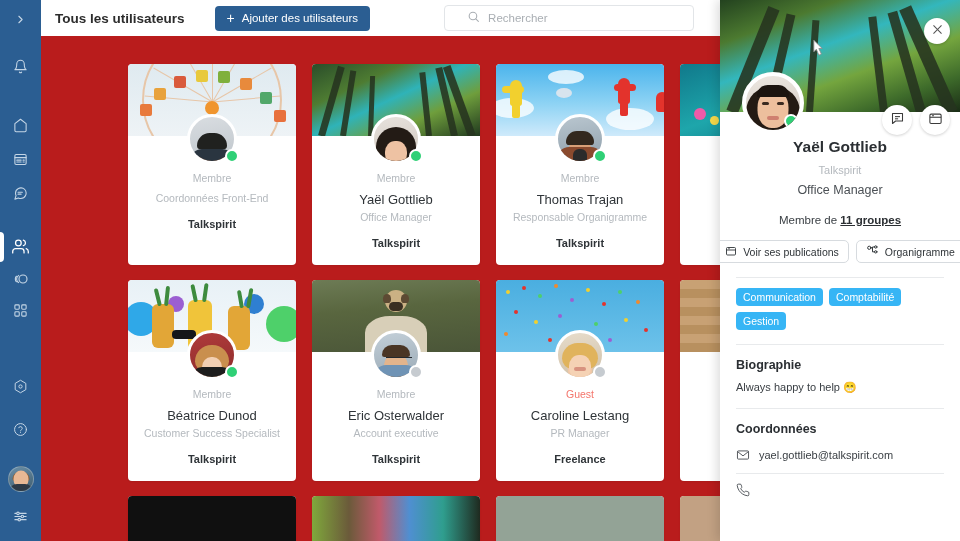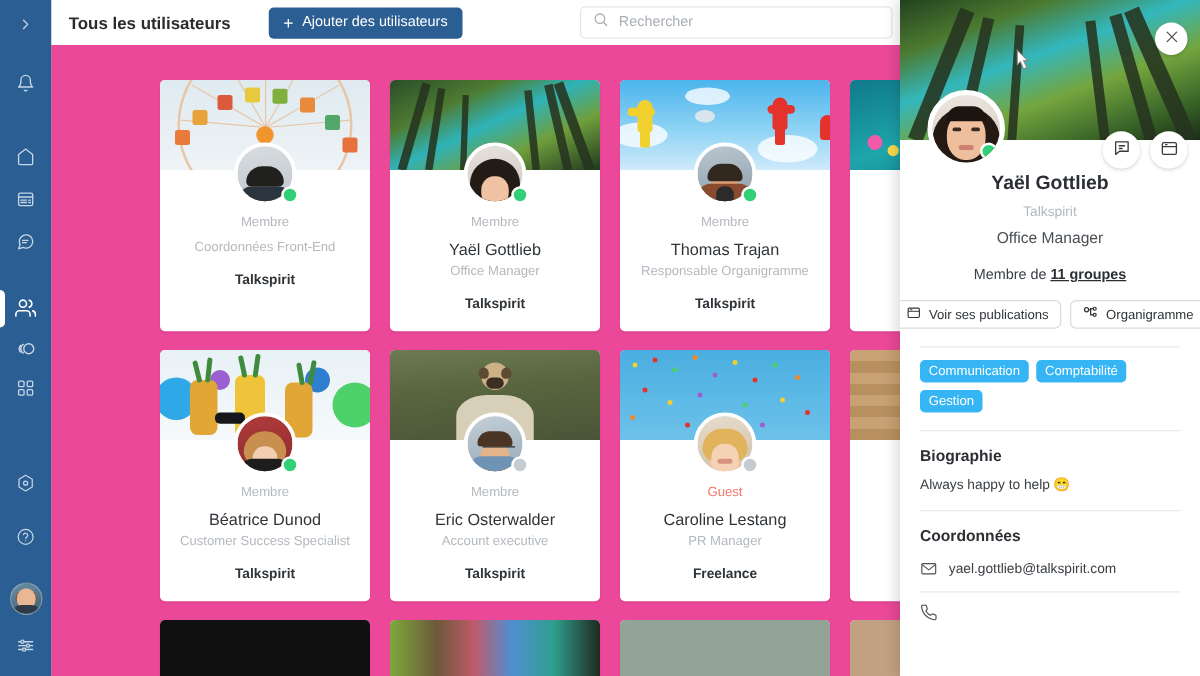--- a/index.html
+++ b/index.html
@@ -58,34 +58,34 @@
     margin-left: 14px; font-size: 13.5px; font-weight: bold; color: #2c2c2c; white-space: nowrap;
   }
   .btn-add {
     margin-left: 30px; height: 25px; background: #2b5e92; color: #fff;
     border: none; border-radius: 4px; font-size: 11.5px; font-family: inherit;
     display: flex; align-items: center; gap: 7px; padding: 0 12px; cursor: pointer;
     white-space: nowrap;
   }
   .btn-add .plus { font-size: 14px; line-height: 1; font-weight: 400; }
   .search-wrap {
-    margin-left: 94px; width: 250px; height: 26px; border: 1px solid #e2e5e8;
-    border-radius: 4px; display: flex; align-items: center; padding: 0 9px; gap: 8px;
+    margin-left: 74px; width: 250px; height: 26px; border: 1px solid #e2e5e8;
+    border-radius: 4px; display: flex; align-items: center; padding: 0 22px; gap: 8px;
     background: #fff;
   }
   .search-wrap input {
     border: none; outline: none; font-size: 11.5px; color: #3a3a3a;
     font-family: inherit; flex: 1; background: transparent;
   }
   .search-wrap input::placeholder { color: #a9aeb3; }
 
   
   .content {
     position: absolute; left: 41px; top: 36px; right: 0; bottom: 0;
-    background: #ec4899; overflow: hidden;
+    background: #b91c1c; overflow: hidden;
   }
   .grid {
     display: flex; flex-wrap: wrap; gap: 15px 16px;
     padding: 28px 0 0 87px;
   }
   .card {
     width: 168px; background: #fff; border-radius: 4px; overflow: hidden;
     box-shadow: 0 1px 2px rgba(0,0,0,.08);
     display: flex; flex-direction: column; align-items: center;
     position: relative; flex: 0 0 auto;

